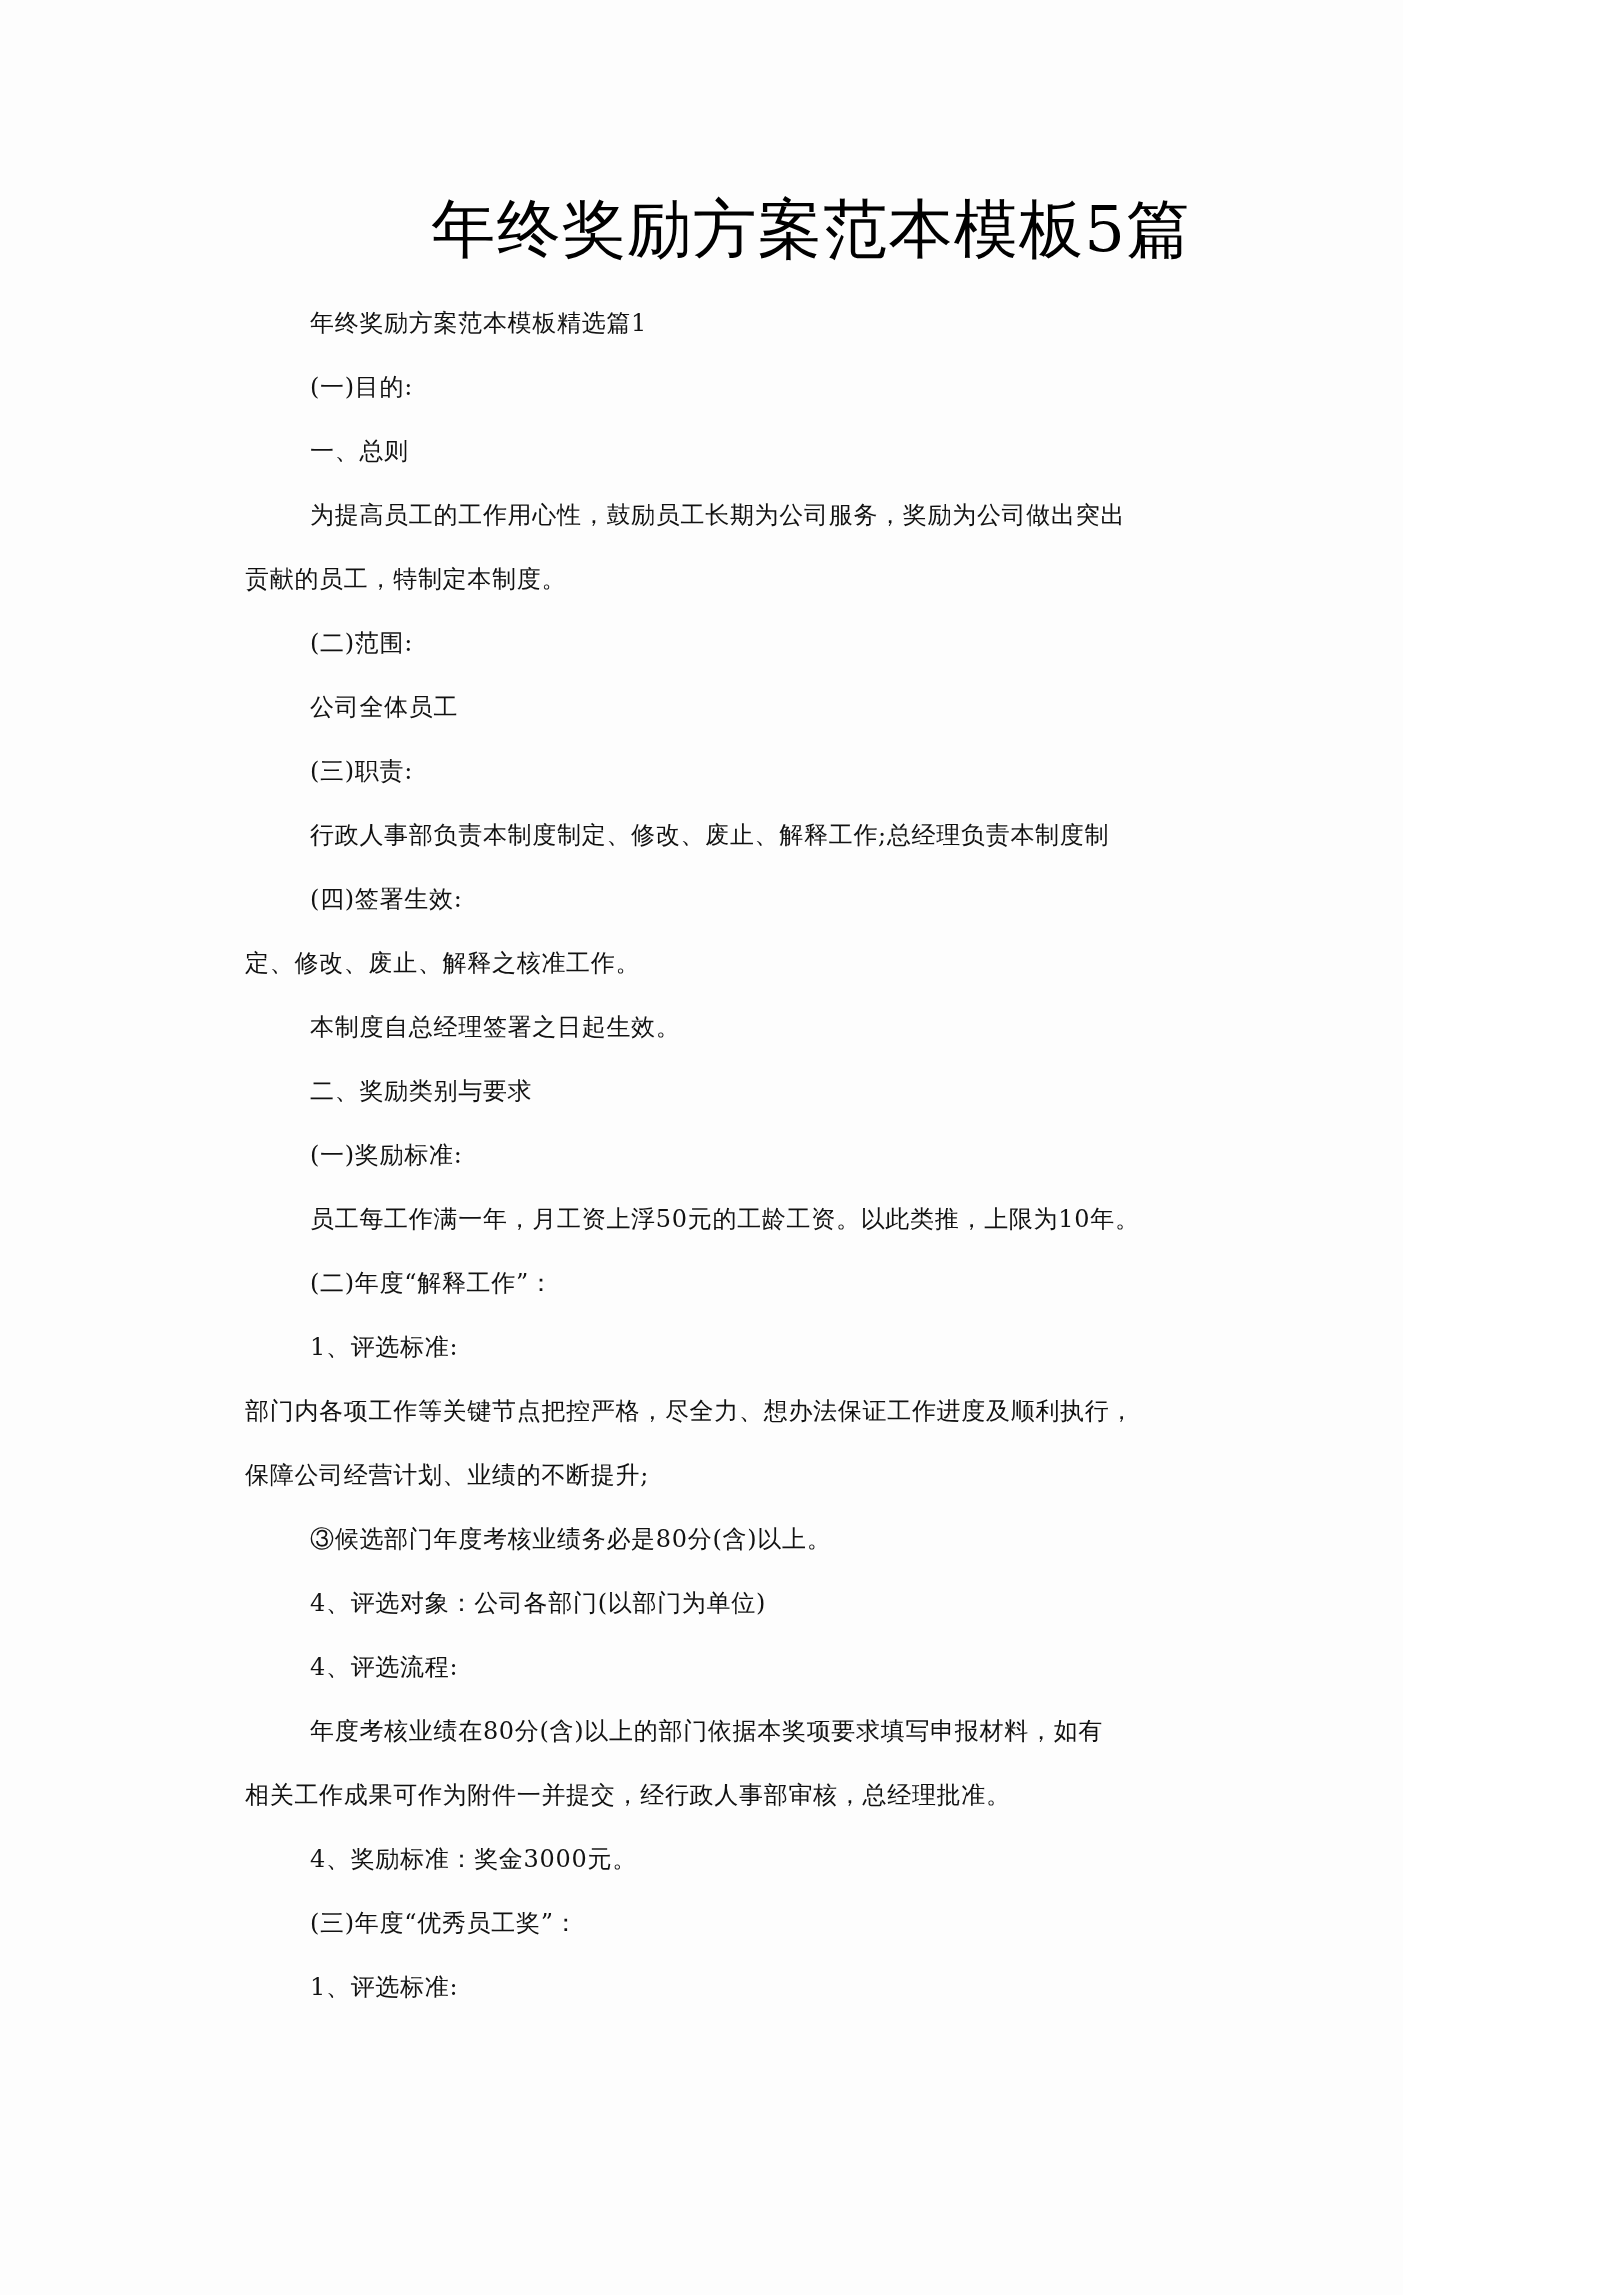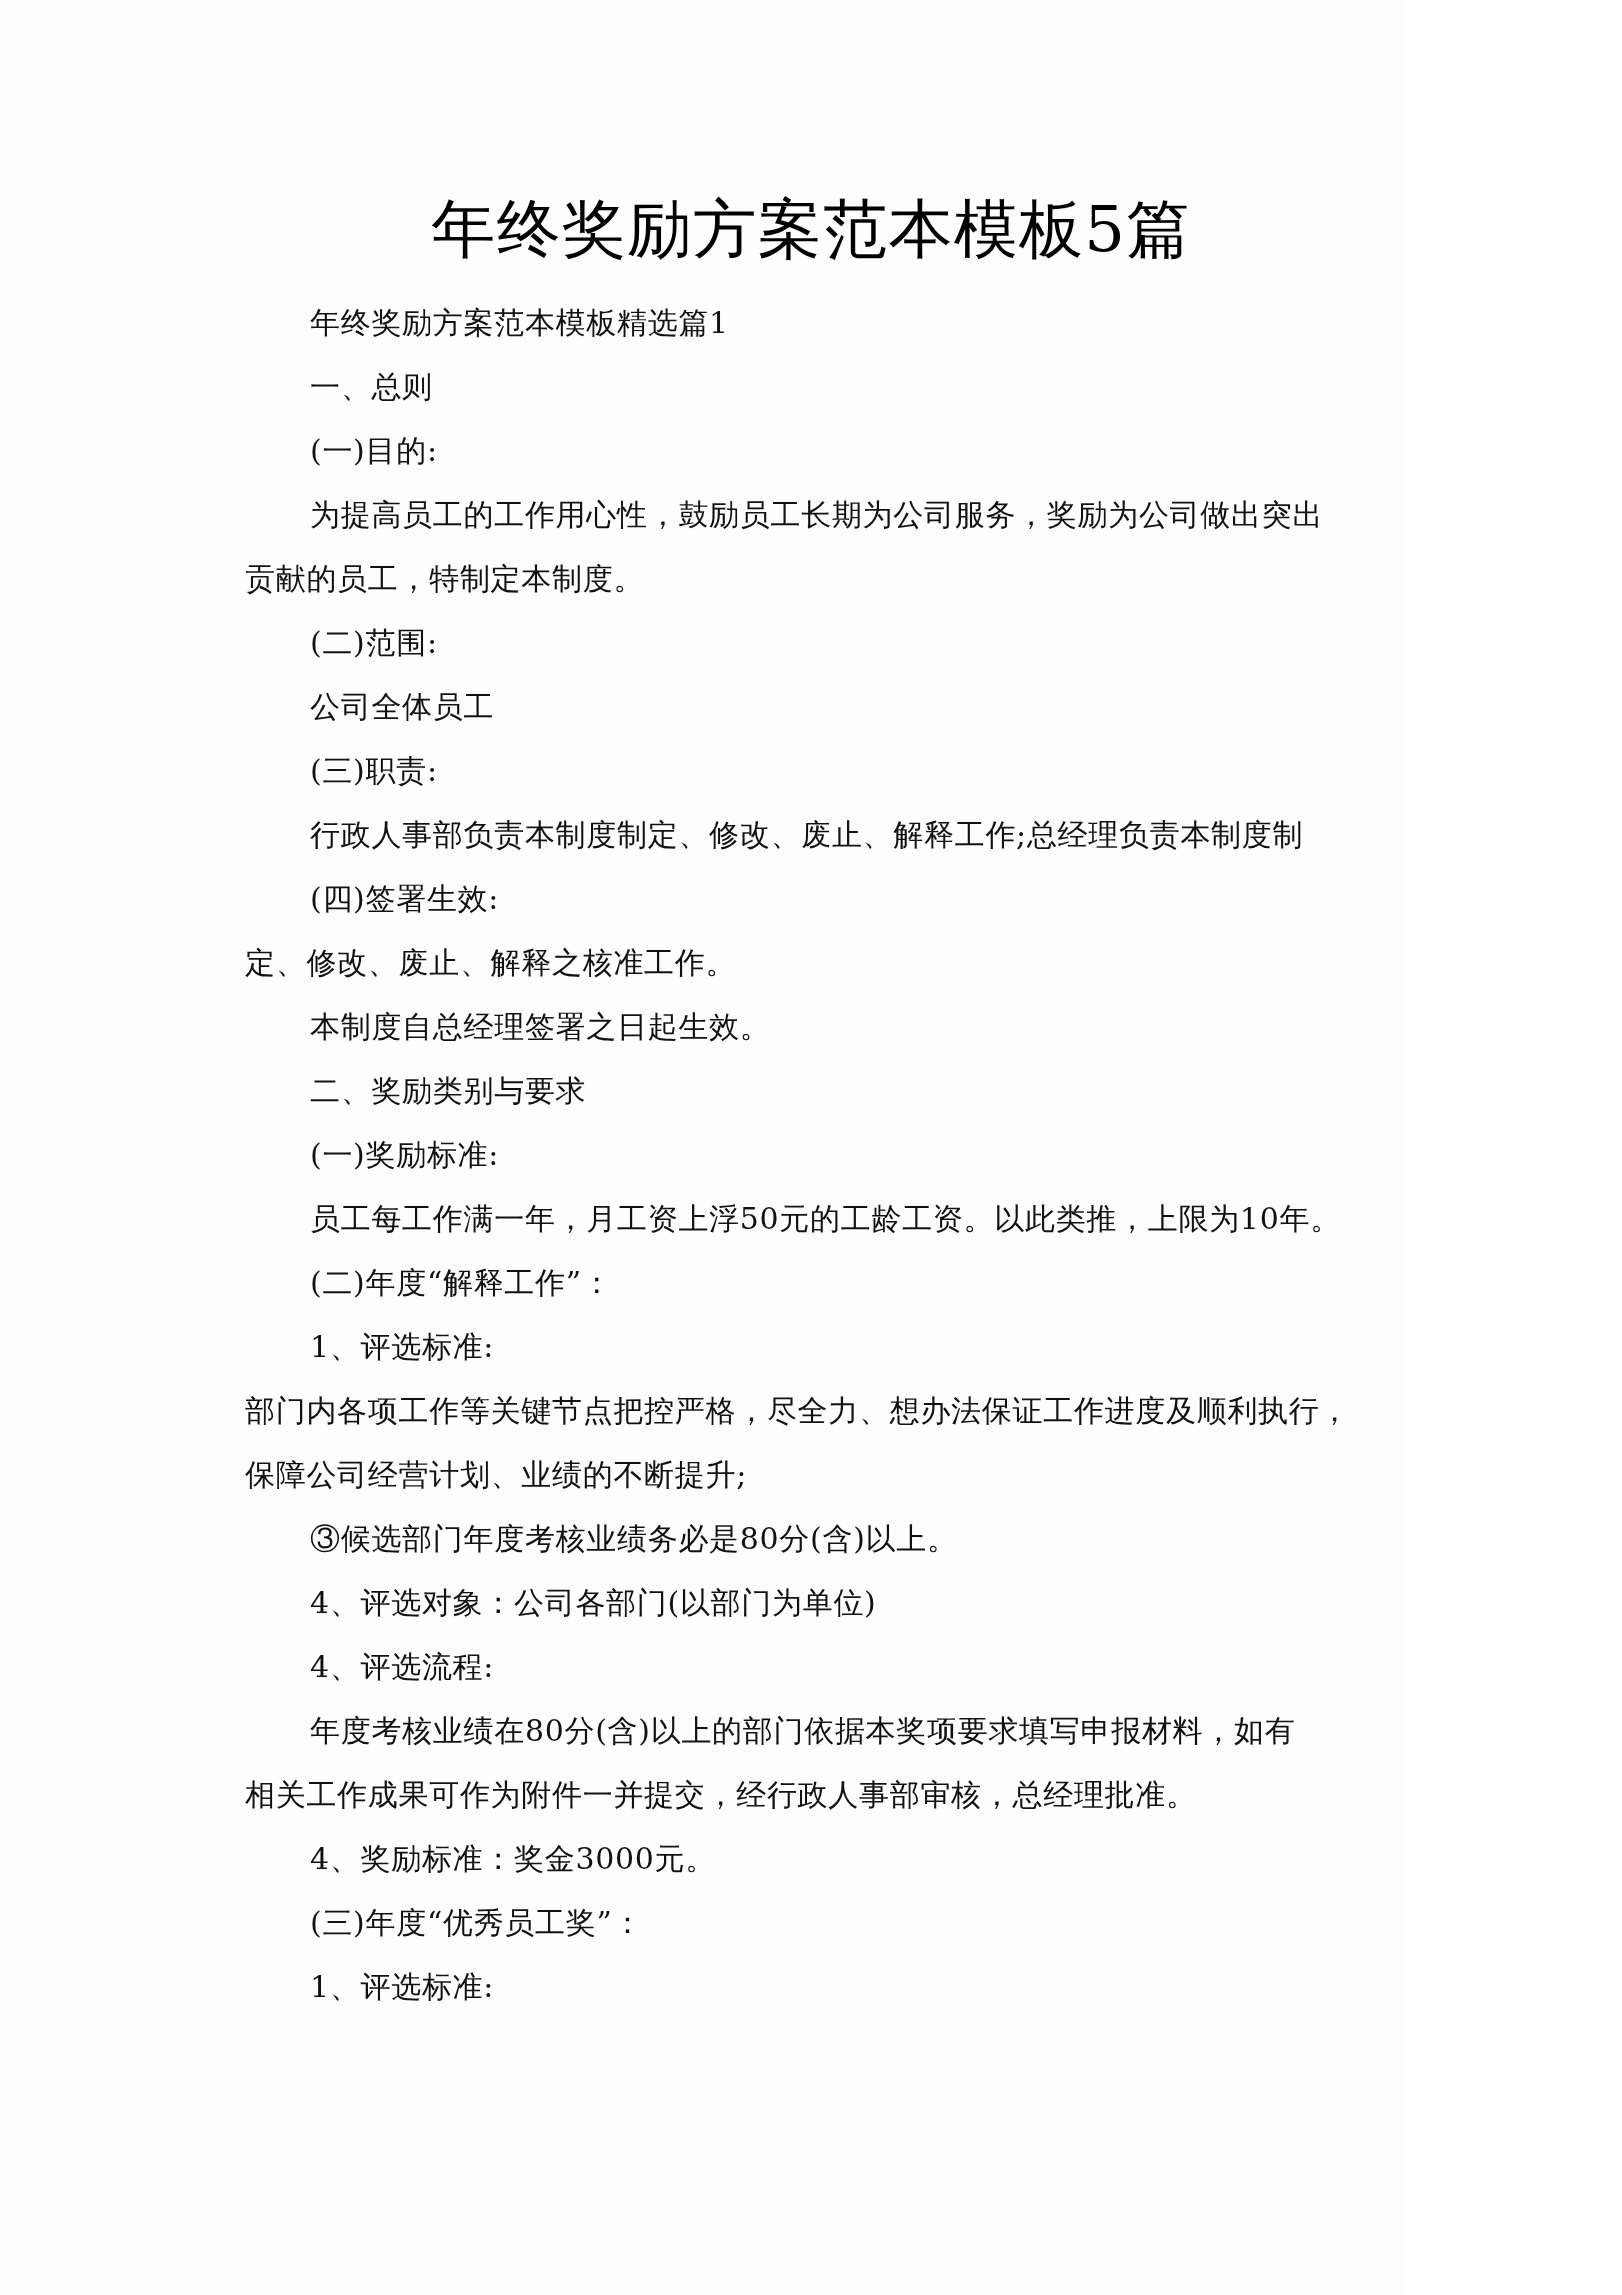--- a/index.html
+++ b/index.html
@@ -37,21 +37,21 @@
     margin: 0;
     font-weight: normal;
   }
   .body {
     position: absolute;
     left: 245px;
     top: 291px;
     width: 1132px;
   }
   .line {
-    font-size: 30px;
+    font-size: 24px;
     line-height: 64px;
     height: 64px;
     white-space: nowrap;
     margin: 0;
     letter-spacing: 0.7px;
   }
   .line.indent {
     padding-left: 65px;
   }
   .line.cont {
@@ -59,22 +59,22 @@
   }
 </style>
 </head>
 <body>
 
 <div class="page">
   <h1 class="doc-title">年终奖励方案范本模板5篇</h1>
 
   <div class="body">
     <p class="line indent">年终奖励方案范本模板精选篇1</p>
+    <p class="line indent">(一)目的:</p>
     <p class="line indent">一、总则</p>
-    <p class="line indent">(一)目的:</p>
     <p class="line indent">为提高员工的工作用心性，鼓励员工长期为公司服务，奖励为公司做出突出</p>
     <p class="line cont">贡献的员工，特制定本制度。</p>
     <p class="line indent">(二)范围:</p>
     <p class="line indent">公司全体员工</p>
     <p class="line indent">(三)职责:</p>
     <p class="line indent">行政人事部负责本制度制定、修改、废止、解释工作;总经理负责本制度制</p>
     <p class="line indent">(四)签署生效:</p>
     <p class="line cont">定、修改、废止、解释之核准工作。</p>
     <p class="line indent">本制度自总经理签署之日起生效。</p>
     <p class="line indent">二、奖励类别与要求</p>

